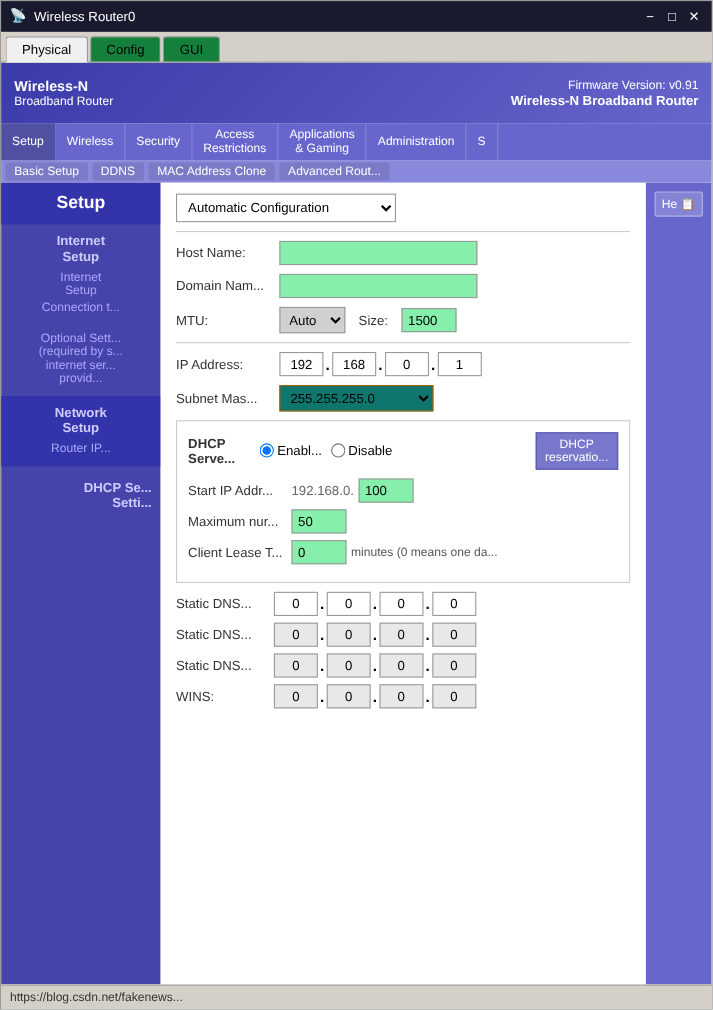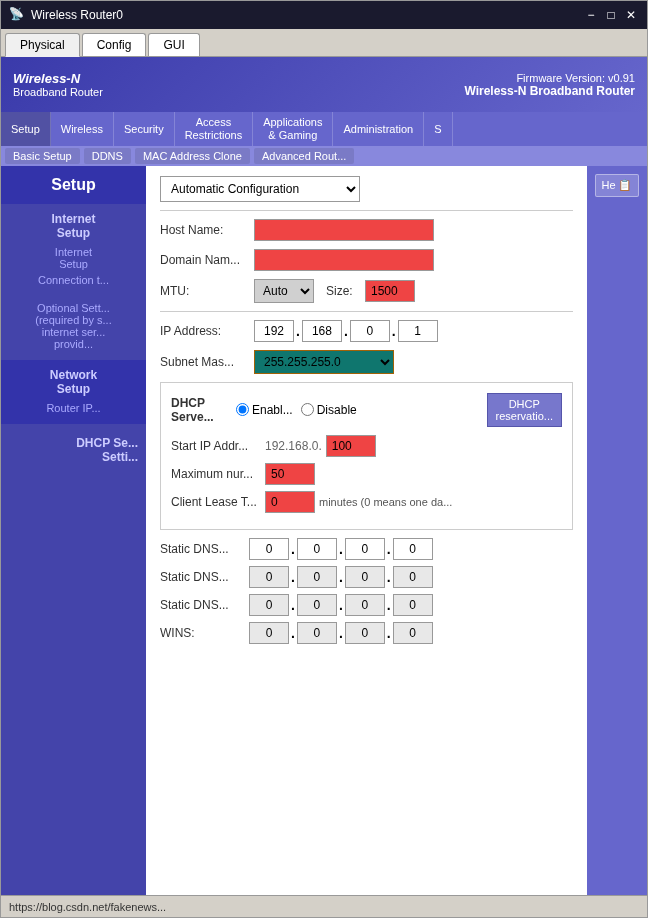--- a/index.html
+++ b/index.html
@@ -8,30 +8,30 @@
     
     .window { width: 648px; height: 918px; background: #f0f0f0; border: 1px solid #999; display: flex; flex-direction: column; }
     .title-bar { background: #1a1a2e; display: flex; align-items: center; padding: 4px 8px; height: 28px; }
     .title-bar-icon { width: 16px; height: 16px; margin-right: 6px; }
     .title-bar-text { color: white; font-size: 12px; font-weight: normal; flex: 1; }
     .title-bar-controls { display: flex; gap: 4px; }
     .title-btn { width: 16px; height: 16px; background: none; border: none; color: white; cursor: pointer; font-size: 12px; display: flex; align-items: center; justify-content: center; }
 
     
     .tab-bar { display: flex; background: #d4d0c8; border-bottom: 1px solid #999; padding-top: 4px; padding-left: 4px; gap: 2px; }
-    .tab { padding: 4px 14px; background: #ffffff; border: 1px solid #999; border-bottom: none; cursor: pointer; font-size: 12px; color: #000; border-radius: 3px 3px 0 0; }
+    .tab { padding: 4px 14px; background: #15803d; border: 1px solid #999; border-bottom: none; cursor: pointer; font-size: 12px; color: #000; border-radius: 3px 3px 0 0; }
     .tab.active { background: #f0f0f0; border-bottom: 1px solid #f0f0f0; margin-bottom: -1px; z-index: 1; }
 
     
     .router-ui { flex: 1; display: flex; flex-direction: column; overflow: hidden; }
 
     
     .router-header { background: linear-gradient(135deg, #3a3aaa 0%, #6666cc 100%); padding: 6px 12px; display: flex; align-items: center; justify-content: space-between; min-height: 55px; }
     .router-brand { color: white; }
-    .router-brand-line1 { font-size: 13px; font-weight: bold; font-style: italic; }
+    .router-brand-line1 { font-size: 13px; font-weight: bold; }
     .router-brand-line2 { font-size: 11px; }
     .router-firmware { color: white; font-size: 11px; text-align: right; }
 
     
     .nav-bar { background: #6666cc; display: flex; align-items: stretch; min-height: 30px; }
     .nav-item { color: white; padding: 4px 10px; cursor: pointer; font-size: 11px; text-align: center; display: flex; align-items: center; justify-content: center; border-right: 1px solid rgba(255,255,255,0.2); }
     .nav-item.active { background: rgba(0,0,0,0.2); }
     .nav-item-multi { display: flex; flex-direction: column; line-height: 1.2; }
 
     
@@ -57,21 +57,21 @@
     .form-area { flex: 1; background: white; overflow-y: auto; padding: 10px 14px; position: relative; }
 
     
     .config-select-row { display: flex; align-items: center; margin-bottom: 8px; }
     .config-select { padding: 4px 6px; font-size: 12px; border: 1px solid #999; background: white; min-width: 200px; cursor: pointer; }
     .form-divider { border: none; border-top: 1px solid #ccc; margin: 8px 0; }
 
     
     .form-row { display: flex; align-items: center; margin-bottom: 8px; gap: 4px; }
     .form-label { color: #333; font-size: 12px; min-width: 90px; }
-    .form-input { border: 1px solid #999; padding: 3px 5px; font-size: 12px; background: #ef4444; }
+    .form-input { border: 1px solid #999; padding: 3px 5px; font-size: 12px; background: #86efac; }
     .form-input-wide { width: 180px; }
     .form-input-small { width: 50px; }
     .mtu-select { width: 60px; border: 1px solid #999; padding: 3px 4px; font-size: 12px; background: #d0d0d0; }
     .form-input-readonly { background: #e8e8e8; }
 
     
     .ip-row { display: flex; align-items: center; gap: 2px; }
     .ip-octet { width: 40px; border: 1px solid #999; padding: 3px 4px; font-size: 12px; text-align: center; }
     .ip-dot { font-size: 14px; font-weight: bold; }
 

